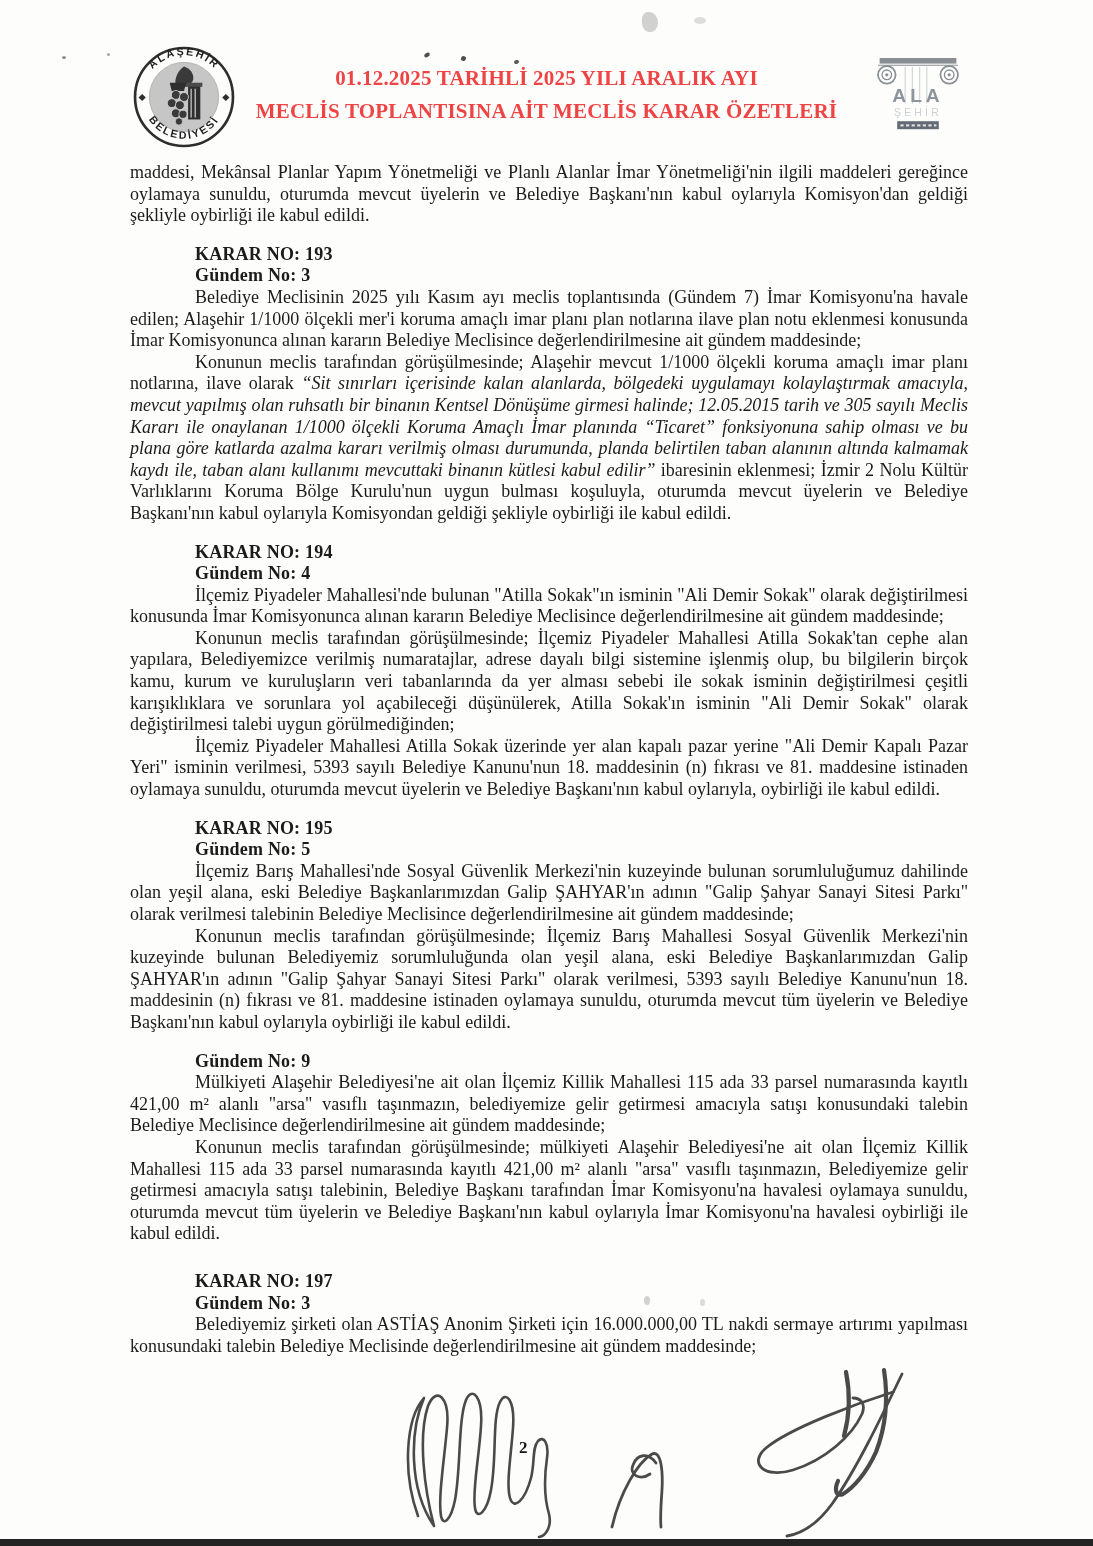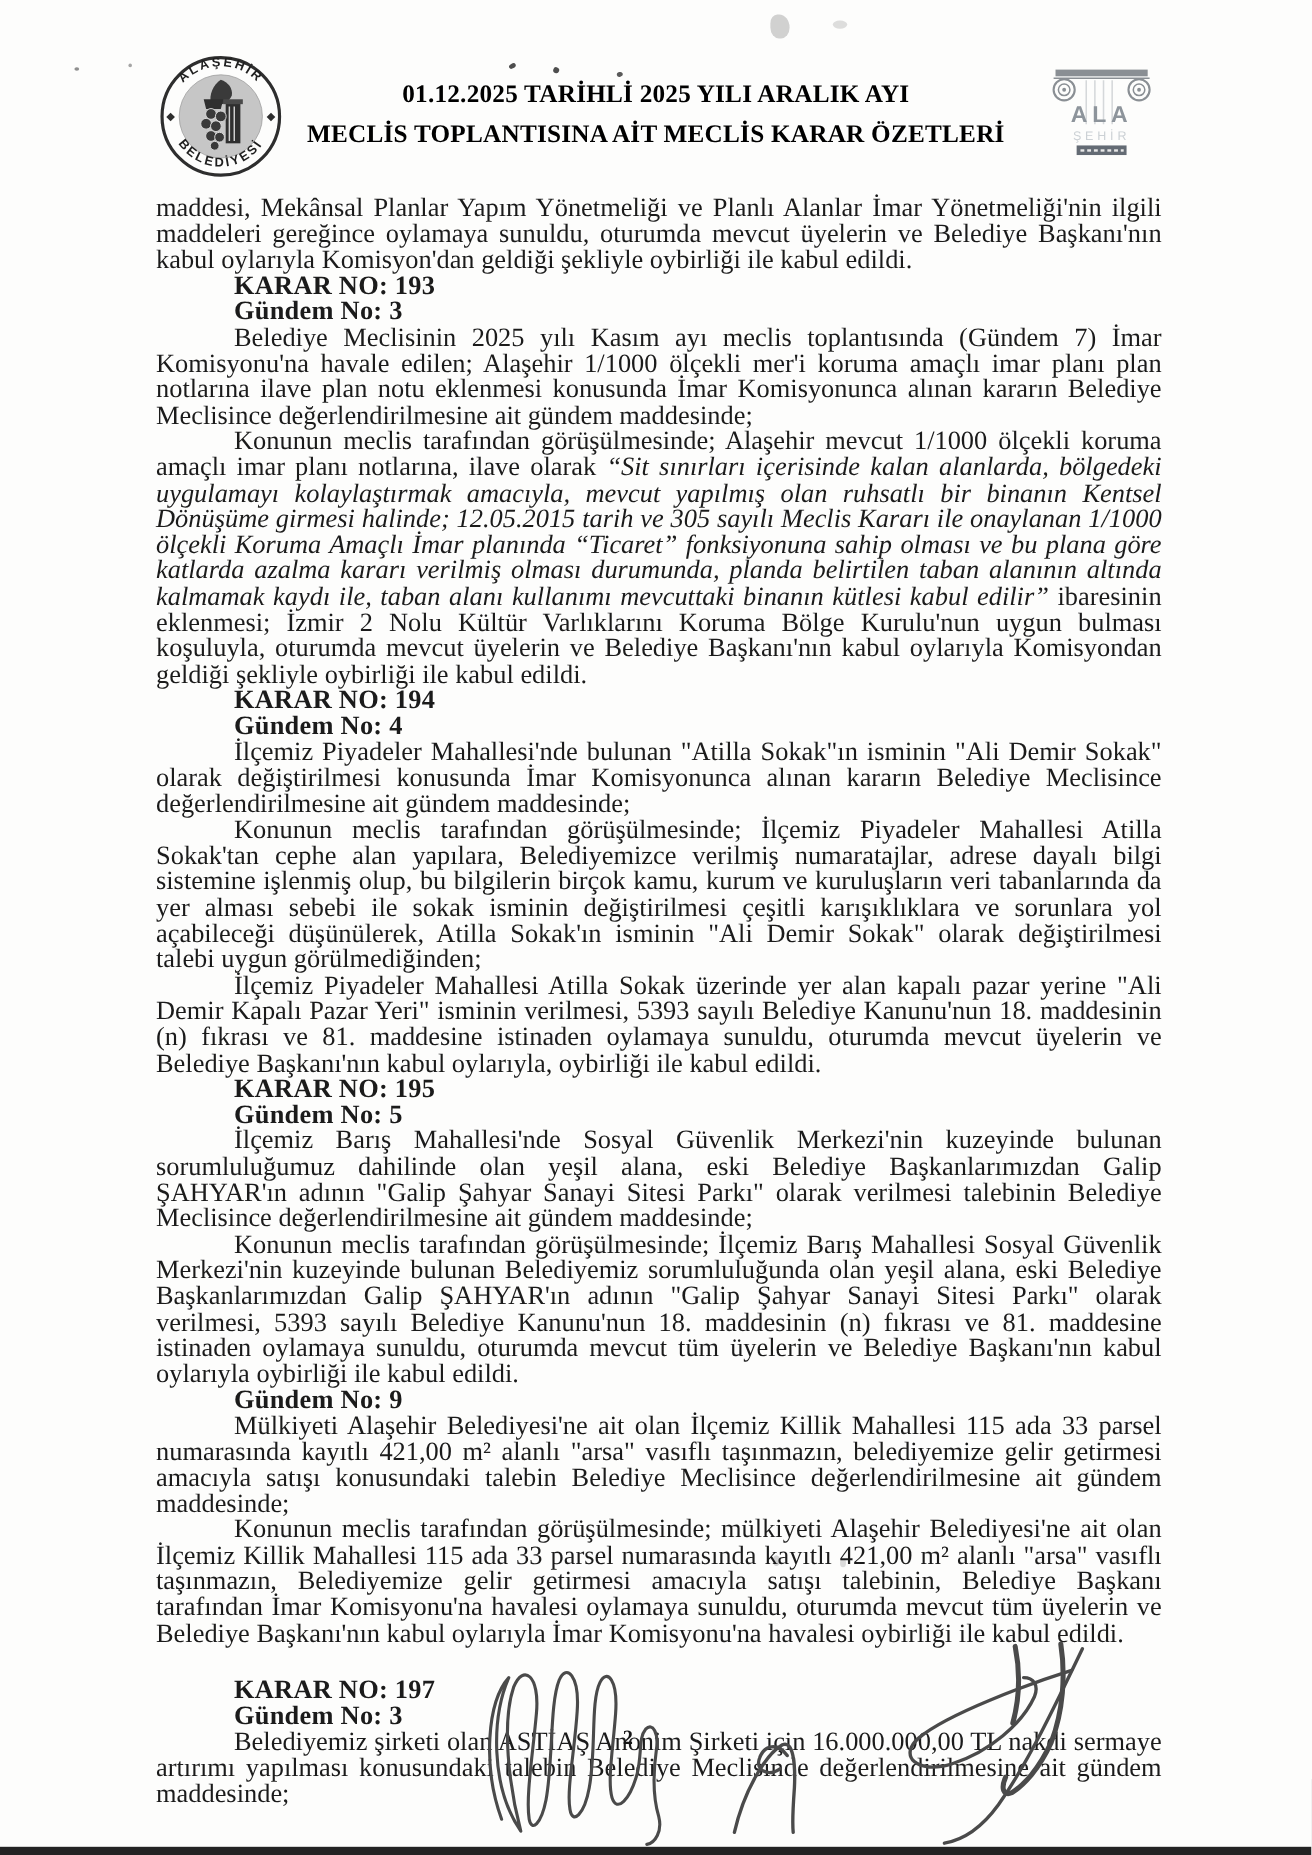--- a/index.html
+++ b/index.html
@@ -12,38 +12,38 @@
     font-family:"Liberation Serif","DejaVu Serif",serif;
     color:#1b1b1b;
   }
   
   .title-block{
     position:absolute;top:62px;left:0;right:0;
     text-align:center;
   }
   .title-line{
     font-weight:bold;font-size:21px;line-height:33px;
-    letter-spacing:.2px;color:#000000;
+    letter-spacing:.2px;color:#ef4444;
   }
   .seal{position:absolute;left:133px;top:46px;width:102px;height:102px;}
   .column-logo{position:absolute;left:870px;top:54px;width:96px;height:80px;}
   
   .artifact{position:absolute;border-radius:50%;}
   .bottom-edge{position:absolute;left:0;right:0;bottom:0;height:7px;background:#232323;}
   
   .content{
     position:absolute;top:162px;left:130px;width:838px;
-    font-size:22px;line-height:21.6px;
+    font-size:18px;line-height:21.6px;
     text-align:justify;
   }
   .content p{margin:0;}
   p.body-par{text-indent:65px;}
   p.intro-par{text-indent:0;}
   p.karar-heading{font-weight:bold;margin-left:65px;letter-spacing:.2px;}
-  .karar-section{}
+  .karar-section{margin-top:17px;}
   .karar-section.extra-gap{margin-top:26px;}
   em{}
   
   .page-number{
     position:absolute;left:519px;top:1438px;
     font-size:17px;font-weight:bold;color:#161616;
   }
   .sig-layer{position:absolute;inset:0;pointer-events:none;}
 </style>
 </head>

